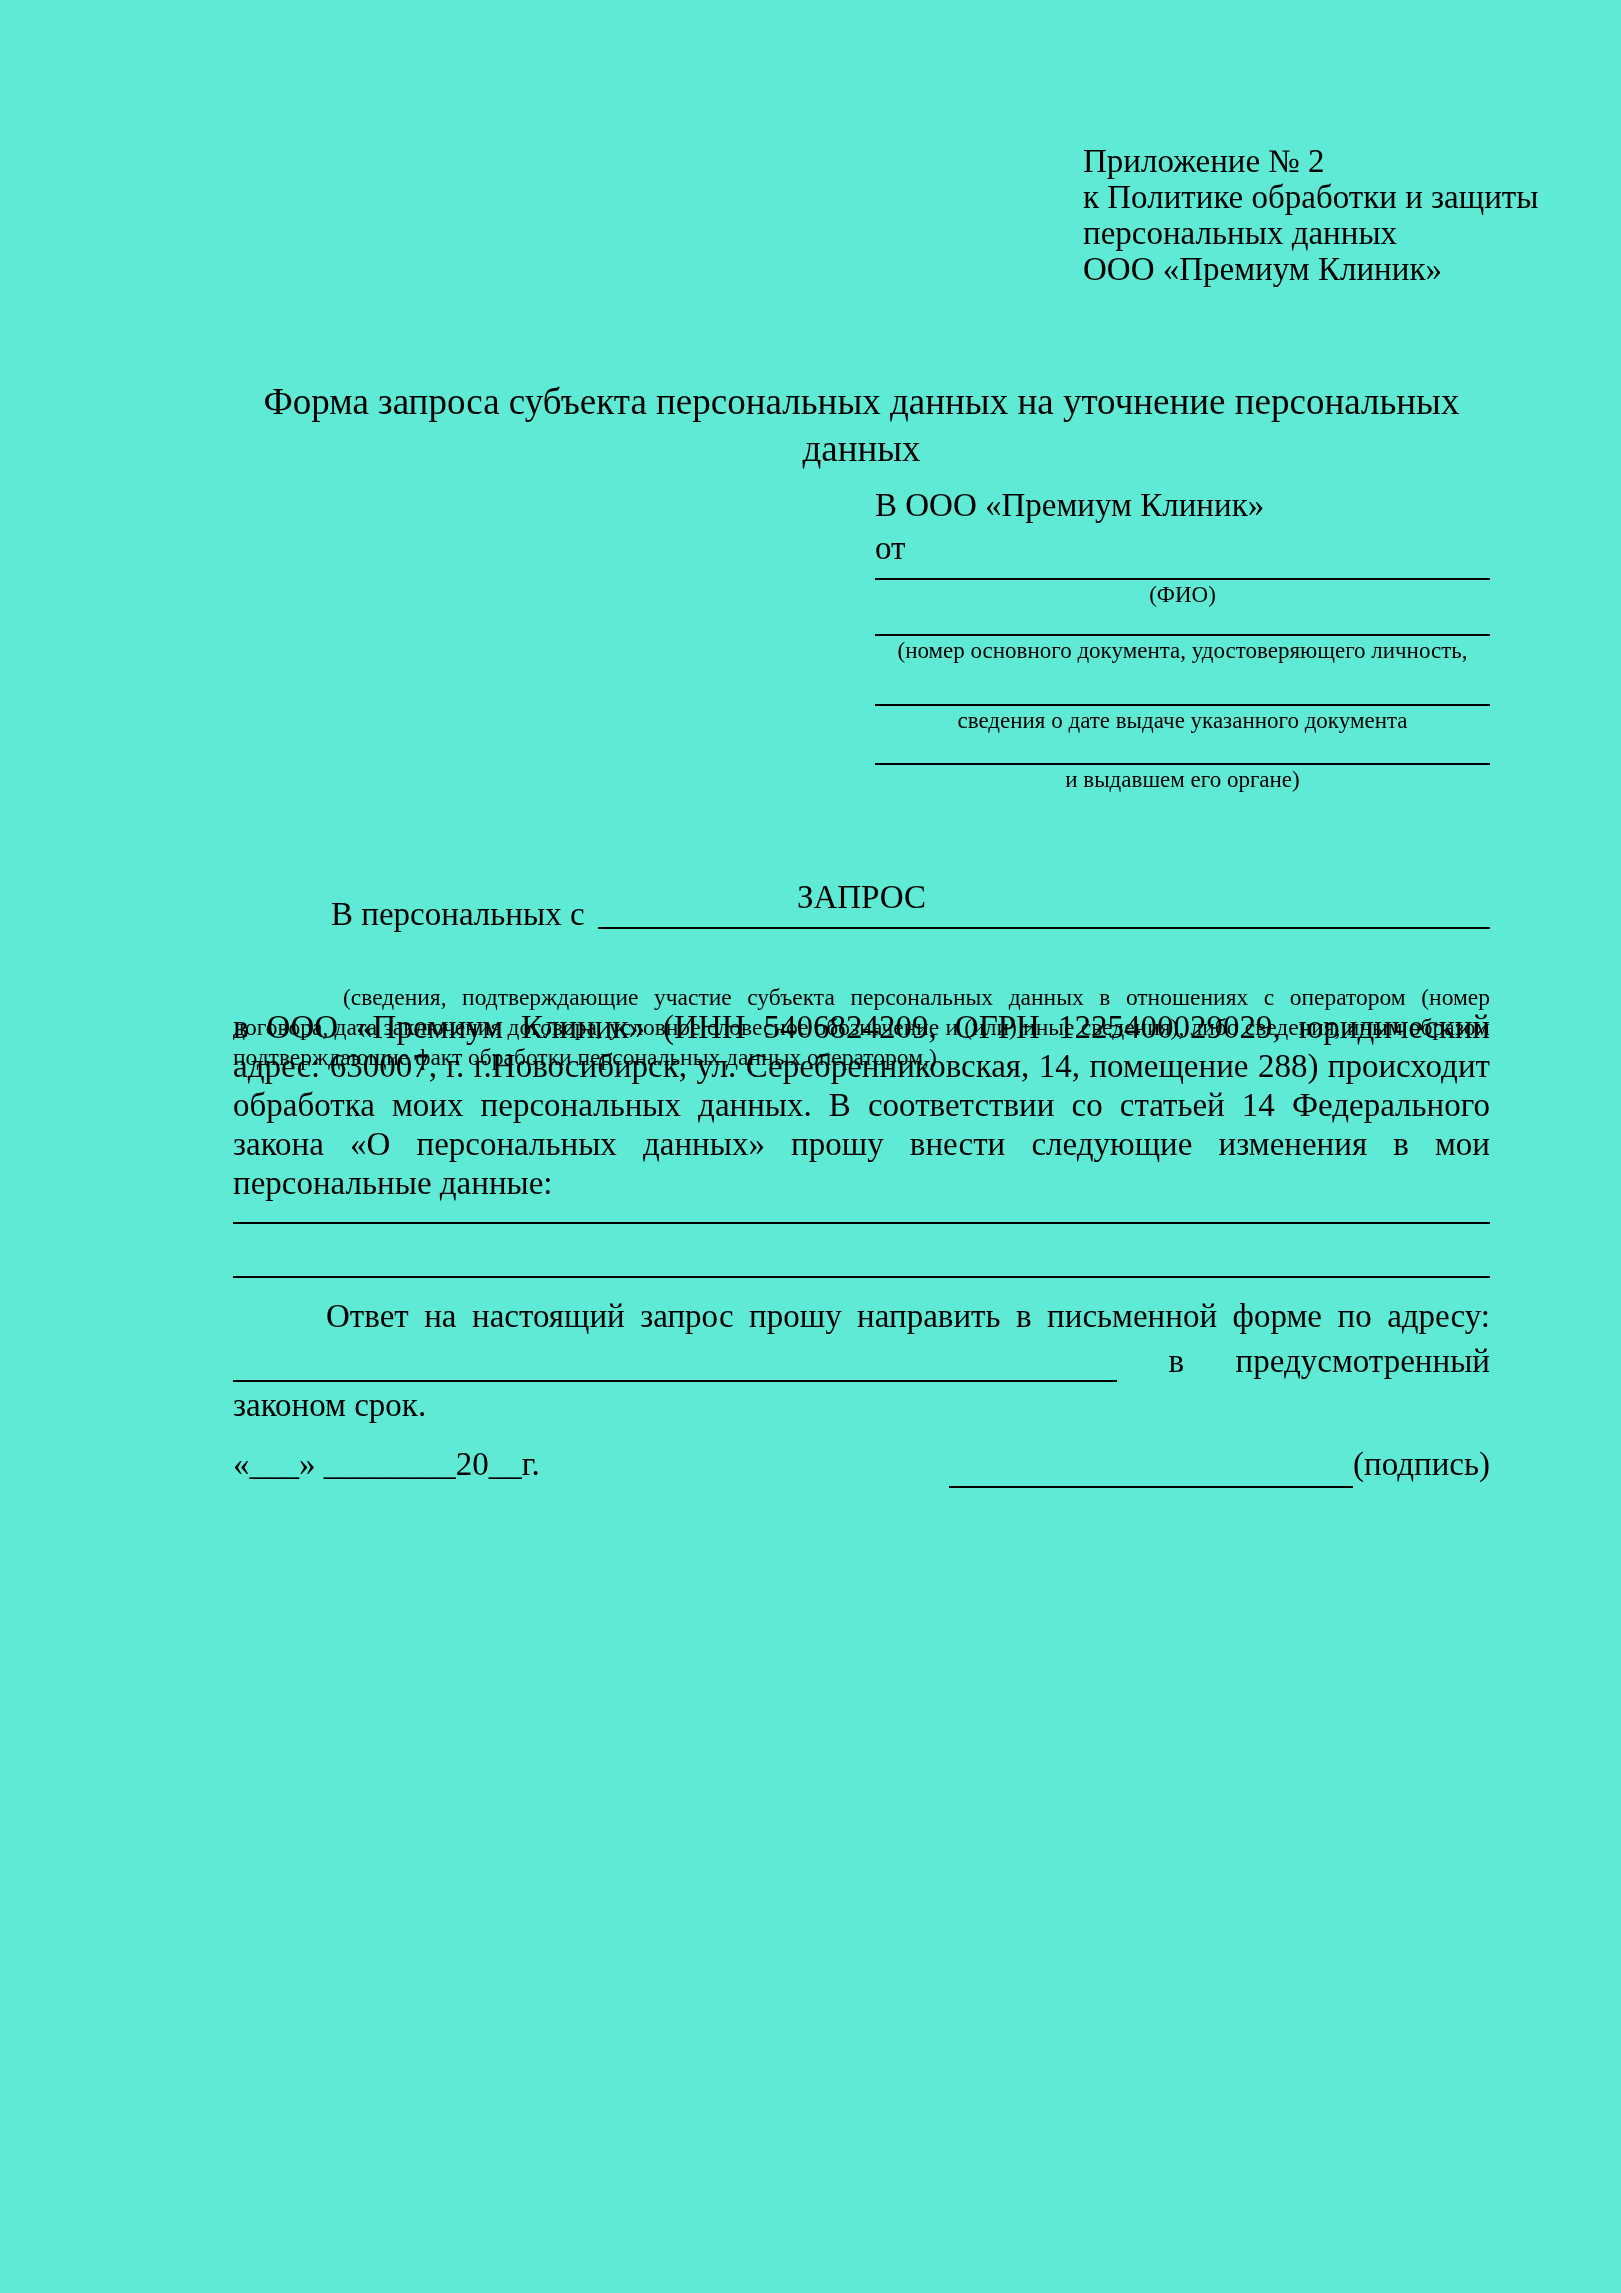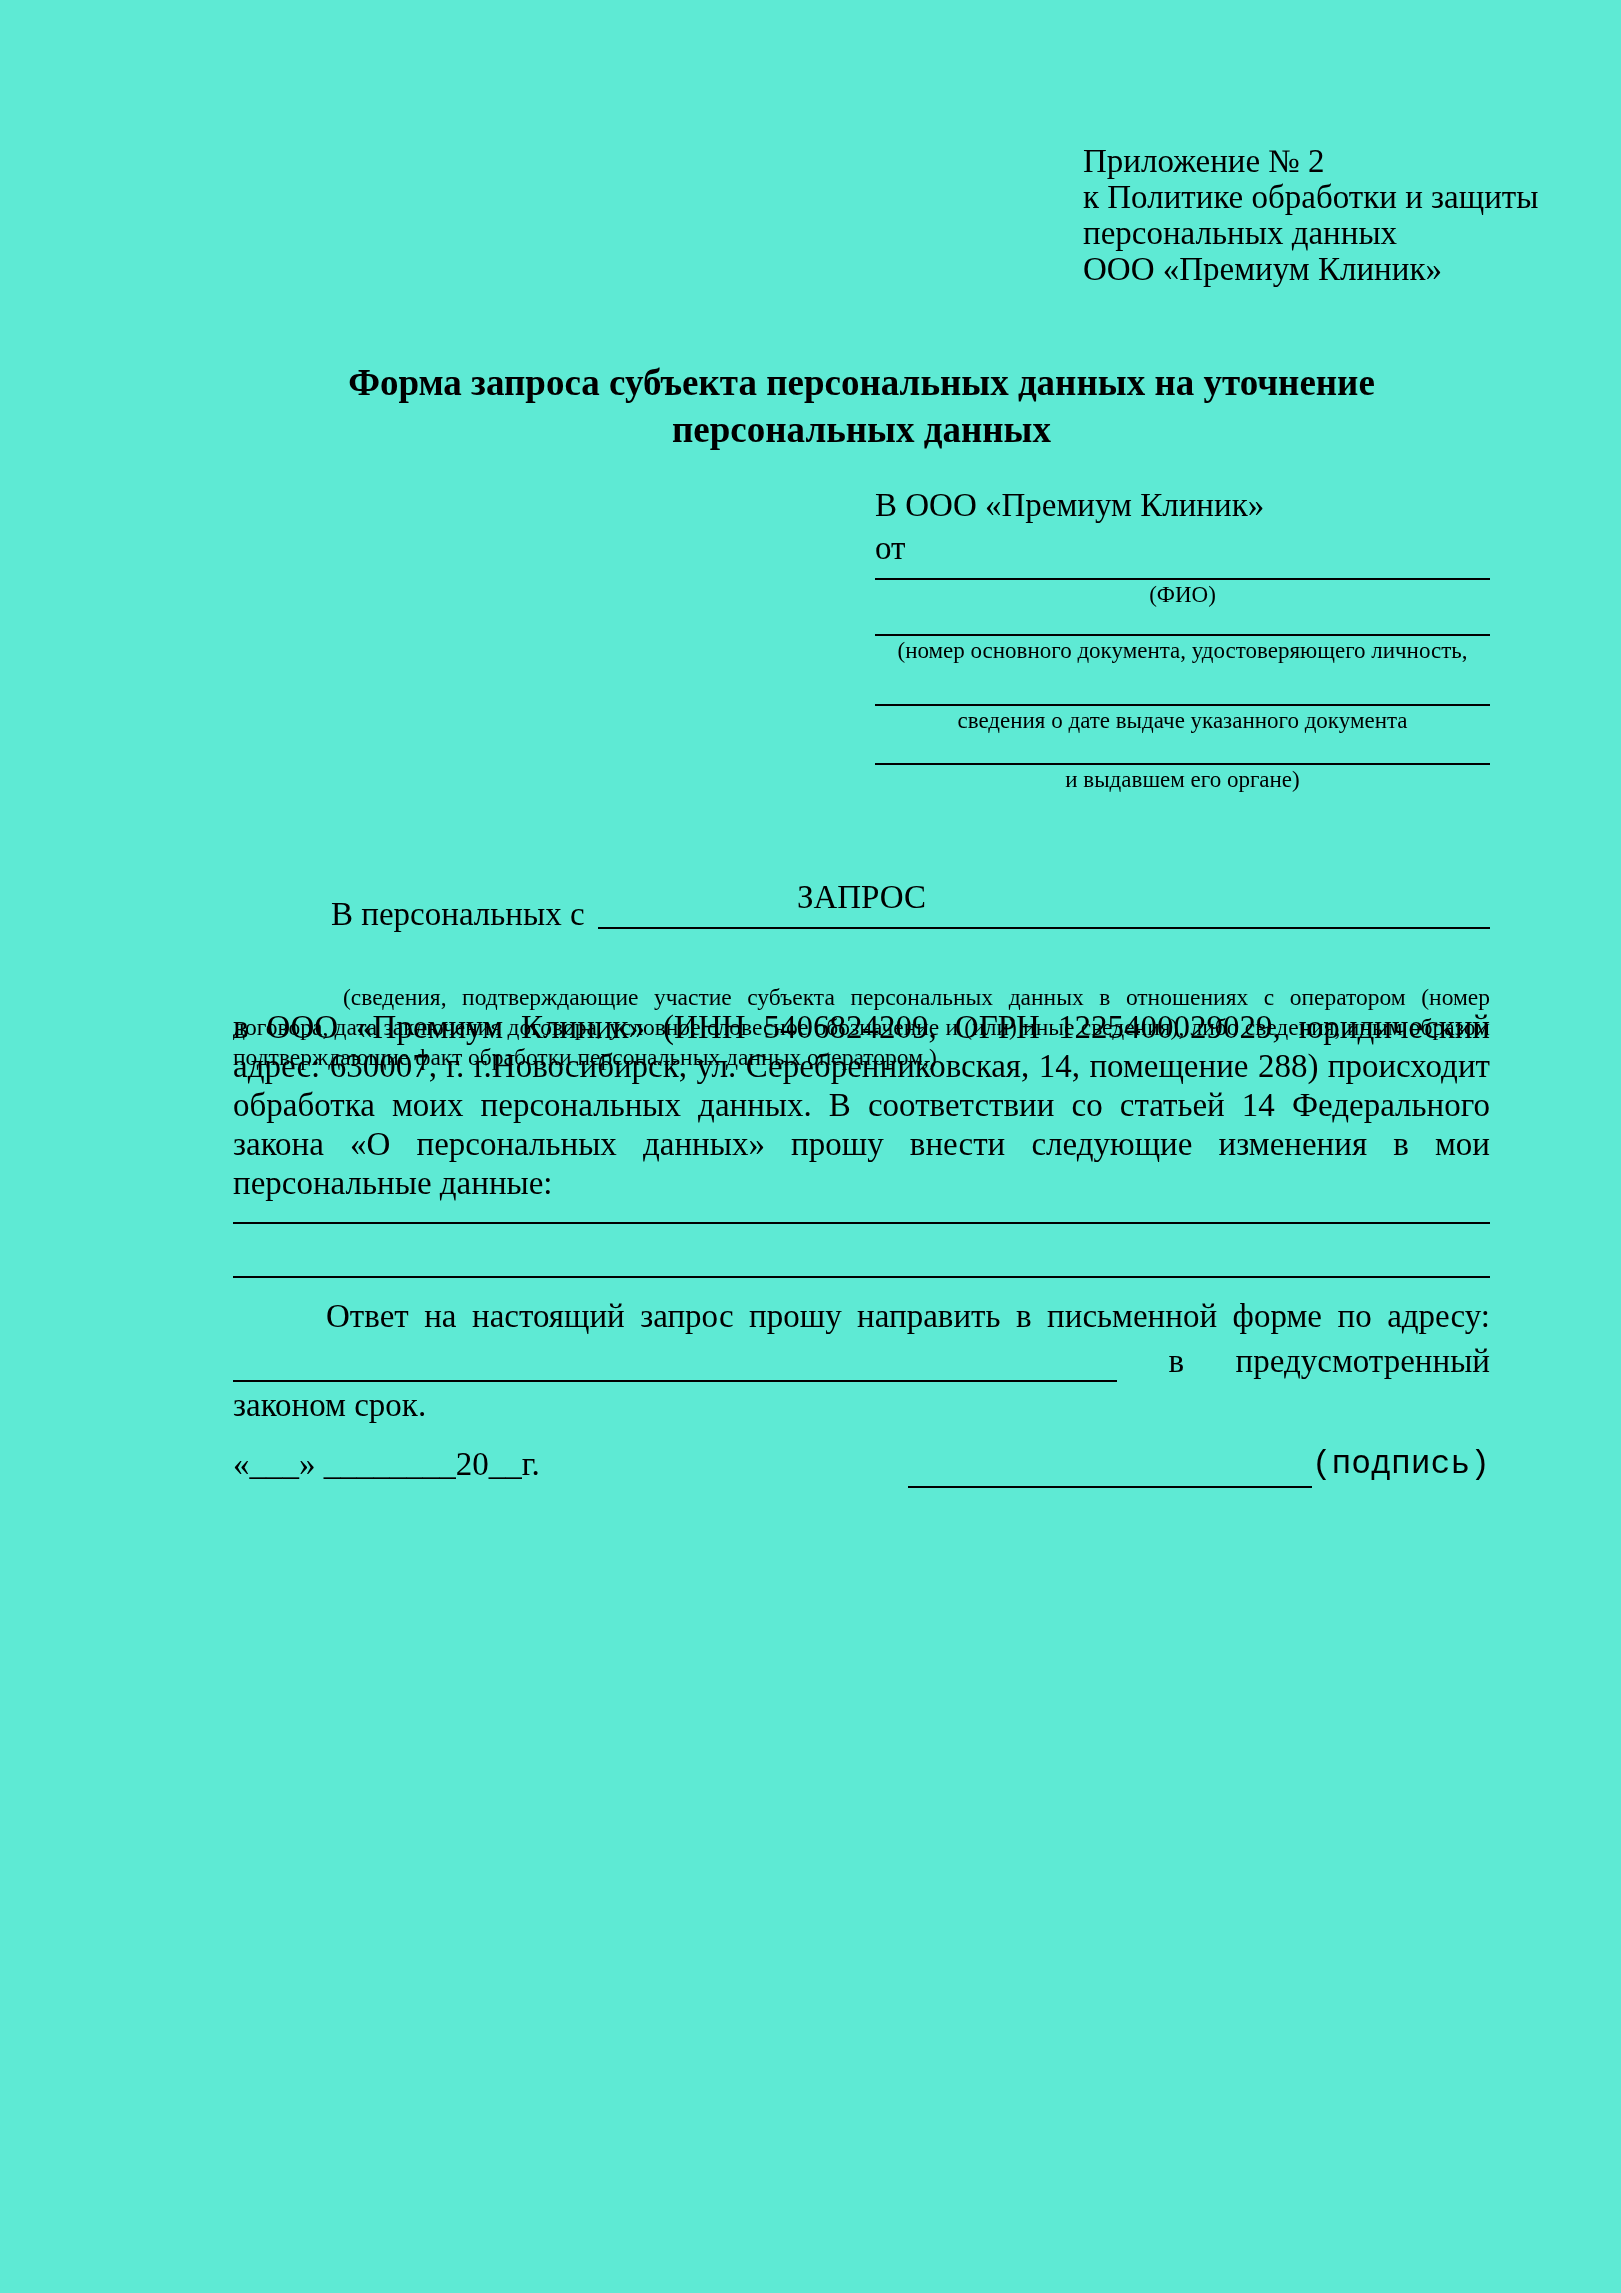--- a/index.html
+++ b/index.html
@@ -25,23 +25,23 @@
     top: 143px;
     line-height: 36px;
     text-align: left;
   }
 
   
   .doc-title {
     position: absolute;
     left: 233px;
     width: 1257px;
-    top: 359px;
+    top: 378px;
     text-align: center;
-    font-weight: bold;
+    font-weight: normal;
     font-size: 37px;
     line-height: 47px;
   }
 
   
   .addressee {
     position: absolute;
     left: 875px;
     top: 484px;
     width: 615px;
@@ -148,21 +148,21 @@
     left: 233px;
     width: 1257px;
     top: 1441px;
     display: flex;
     justify-content: space-between;
     align-items: flex-end;
     height: 47px;
     text-align: right;
   }
   .sig-date { line-height: 47px; white-space: nowrap; }
-  .sig-right { display: flex; align-items: flex-end; font-family: Liberation Mono, monospace; }
+  .sig-right { display: flex; align-items: flex-end; }
   .sig-fill {
     width: 404px;
     height: 39px;
     border-bottom: 2.9px solid #000;
   }
   .sig-cap { line-height: 47px; white-space: nowrap; }
 </style>
 </head>
 <body>
 

